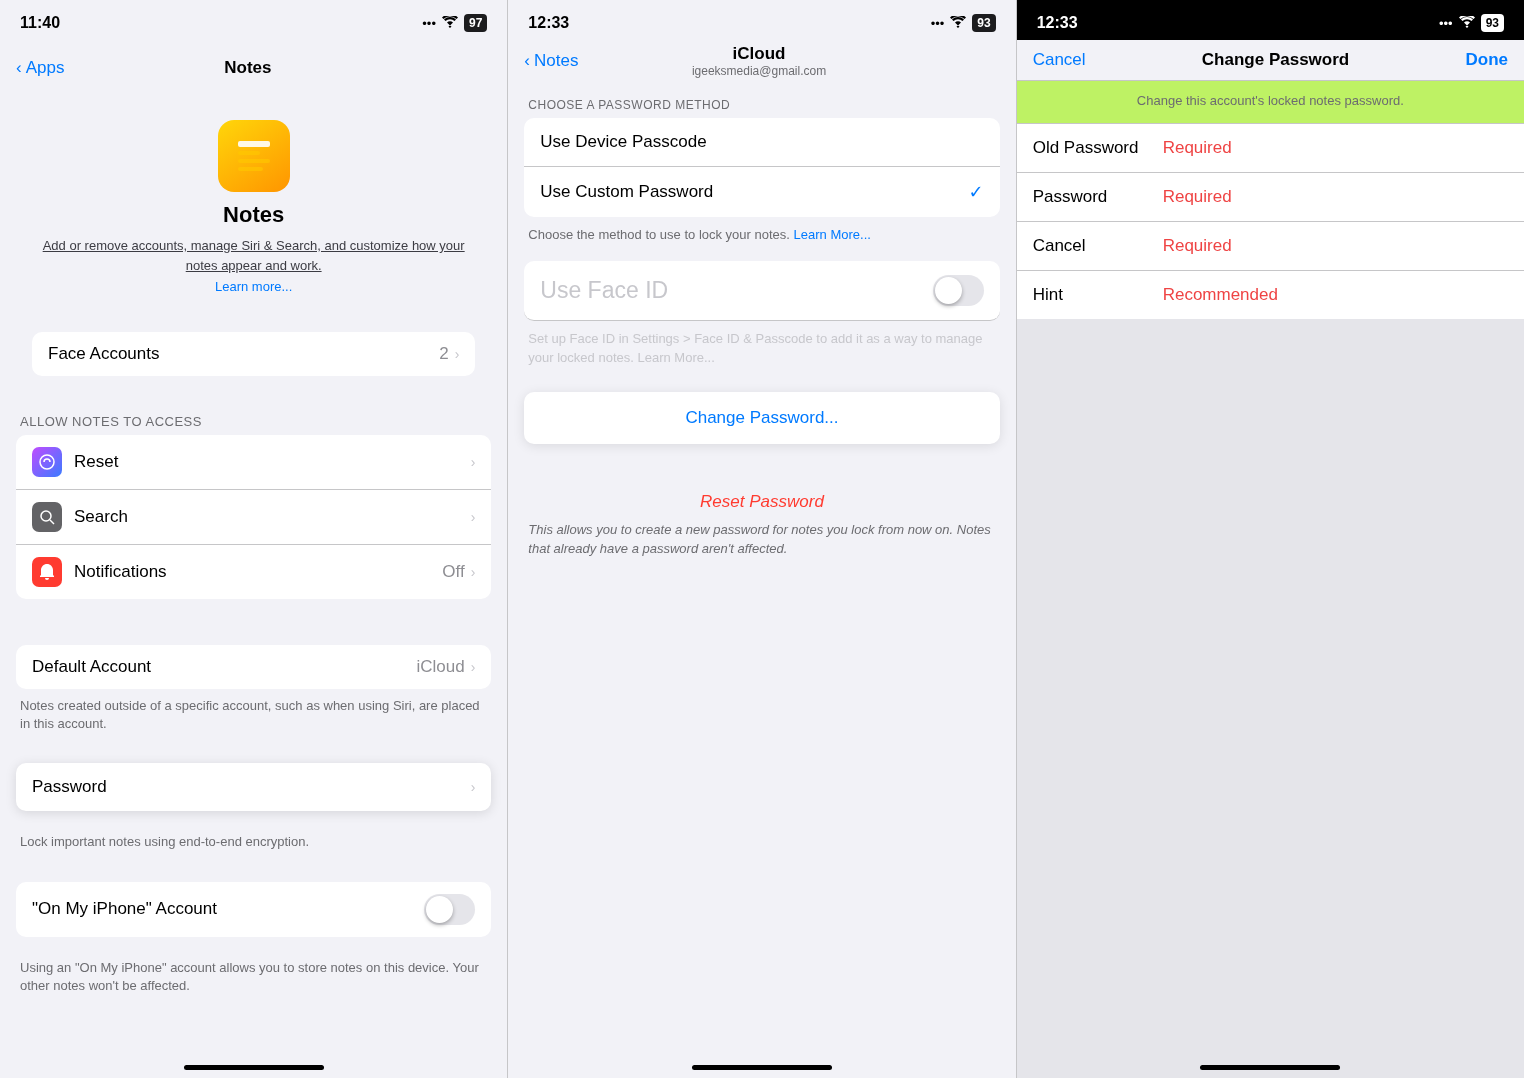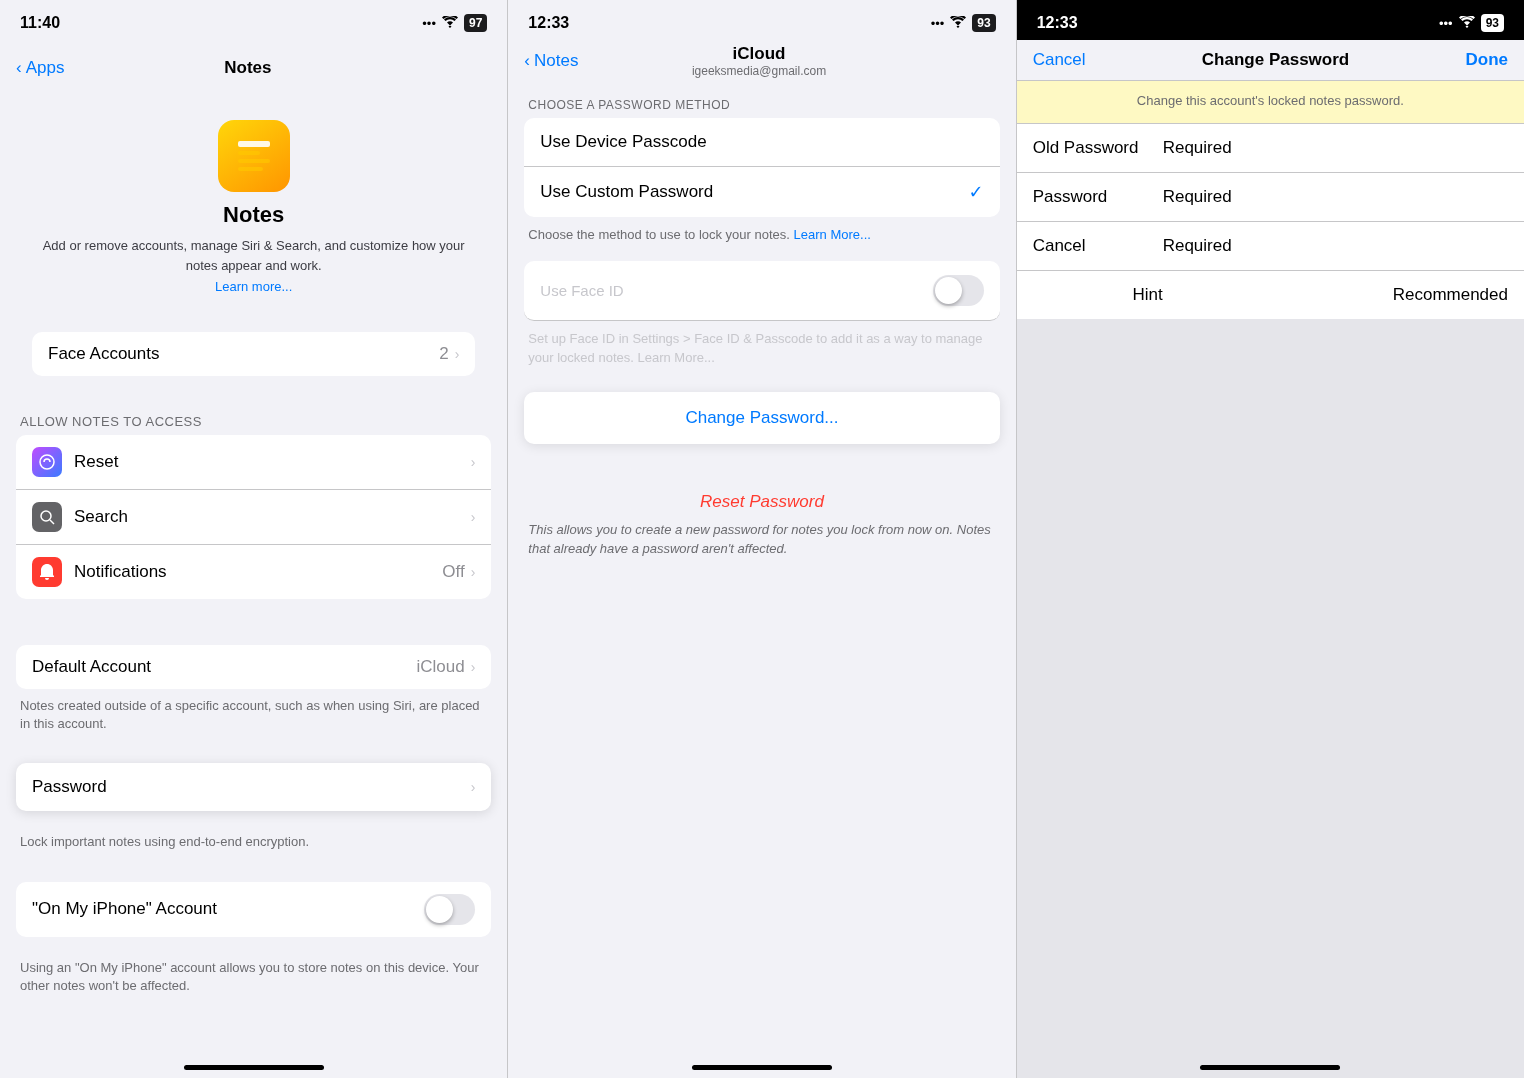--- a/index.html
+++ b/index.html
@@ -110,20 +110,21 @@
       color: #000;
       margin-bottom: 8px;
     }
 
     .app-description {
       font-size: 13px;
       color: #3c3c43;
       text-align: center;
       line-height: 1.5;
       padding: 0 20px;
+      text-decoration: underline;
     }
 
     .learn-more {
       color: #007aff;
       font-size: 13px;
       margin-top: 4px;
       display: block;
       text-align: center;
     }
 
@@ -350,21 +351,21 @@
       align-items: center;
       padding: 14px 16px;
       border-bottom: 0.5px solid #c6c6c8;
       background: #fff;
       border-radius: 10px;
       margin: 0 16px;
     }
 
     .p2-face-id {
       flex: 1;
-      font-size: 15px;
+      font-size: 23px;
       color: #c7c7cc;
     }
 
     .p2-toggle-off {
       width: 51px;
       height: 31px;
       border-radius: 16px;
       background: #e5e5ea;
       position: relative;
     }
@@ -474,21 +475,21 @@
       color: #000;
     }
 
     .p3-done {
       color: #007aff;
       font-size: 17px;
       font-weight: 600;
     }
 
     .p3-subtitle-bar {
-      background: #fef9c3;
+      background: #bef264;
       text-align: center;
       padding: 10px 16px 14px;
       border-bottom: 0.5px solid #c6c6c8;
     }
 
     .p3-subtitle-text {
       font-size: 13px;
       color: #6c6c70;
     }
 
@@ -500,34 +501,33 @@
 
     .p3-field {
       display: flex;
       align-items: center;
       padding: 14px 16px;
       border-bottom: 0.5px solid #c6c6c8;
     }
 
     .p3-field:last-child {
       border-bottom: none;
-      text-align: right;
     }
 
     .p3-field-label {
       font-size: 17px;
       color: #000;
       width: 130px;
       flex-shrink: 0;
     }
 
     .p3-field-input {
       flex: 1;
       font-size: 17px;
-      color: #000000;
+      color: #ef4444;
     }
 
     .p3-gray-bg {
       background: #e5e5ea;
       flex: 1;
     }
 
     .p3-home {
       width: 140px;
       height: 5px;

